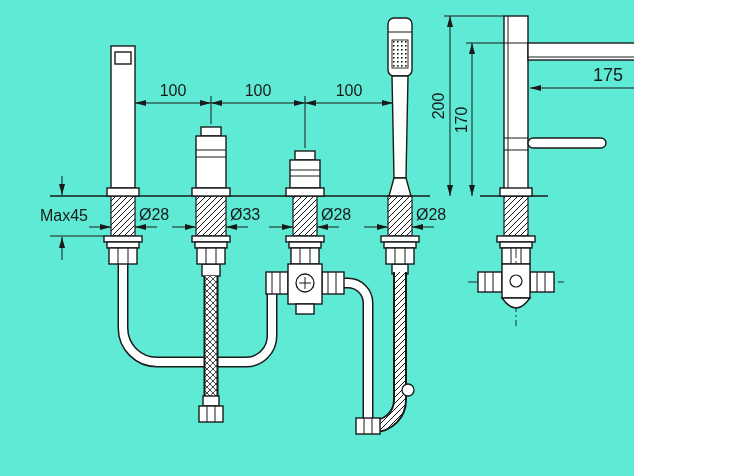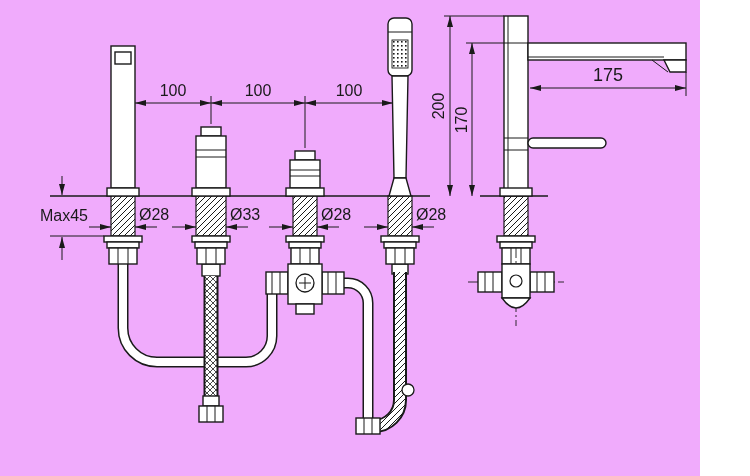--- a/index.html
+++ b/index.html
@@ -1,17 +1,17 @@
 <!DOCTYPE html>
 <html><head>
 <meta charset="utf-8">
 <style>
   html,body{margin:0;padding:0;background:#fff;}
   .canvas{
-    width:700px;height:476px;background:#f0abfc;position:relative;overflow:hidden;
+    width:634px;height:476px;background:#5eead4;position:relative;overflow:hidden;
     font-family:"Liberation Sans", sans-serif;
   }
   svg{display:block;}
   text{
     font-family:"Liberation Sans", sans-serif;
     fill:#1a1a1a;
     font-size:16px;
   }
   text.big{font-size:18px;}
   .ln{stroke:#1a1a1a;stroke-width:1.3;fill:none;}

